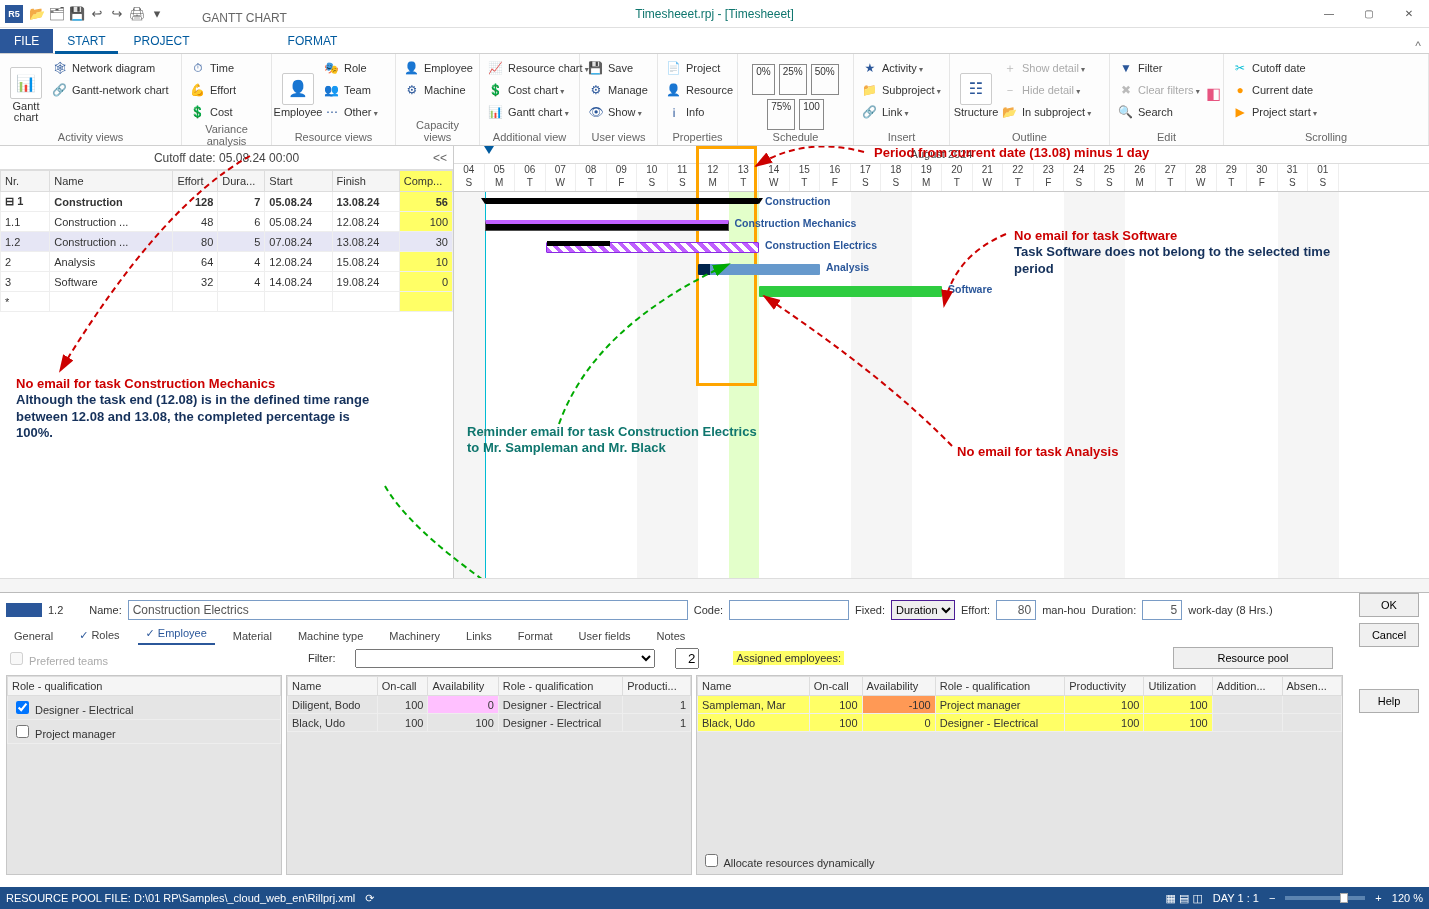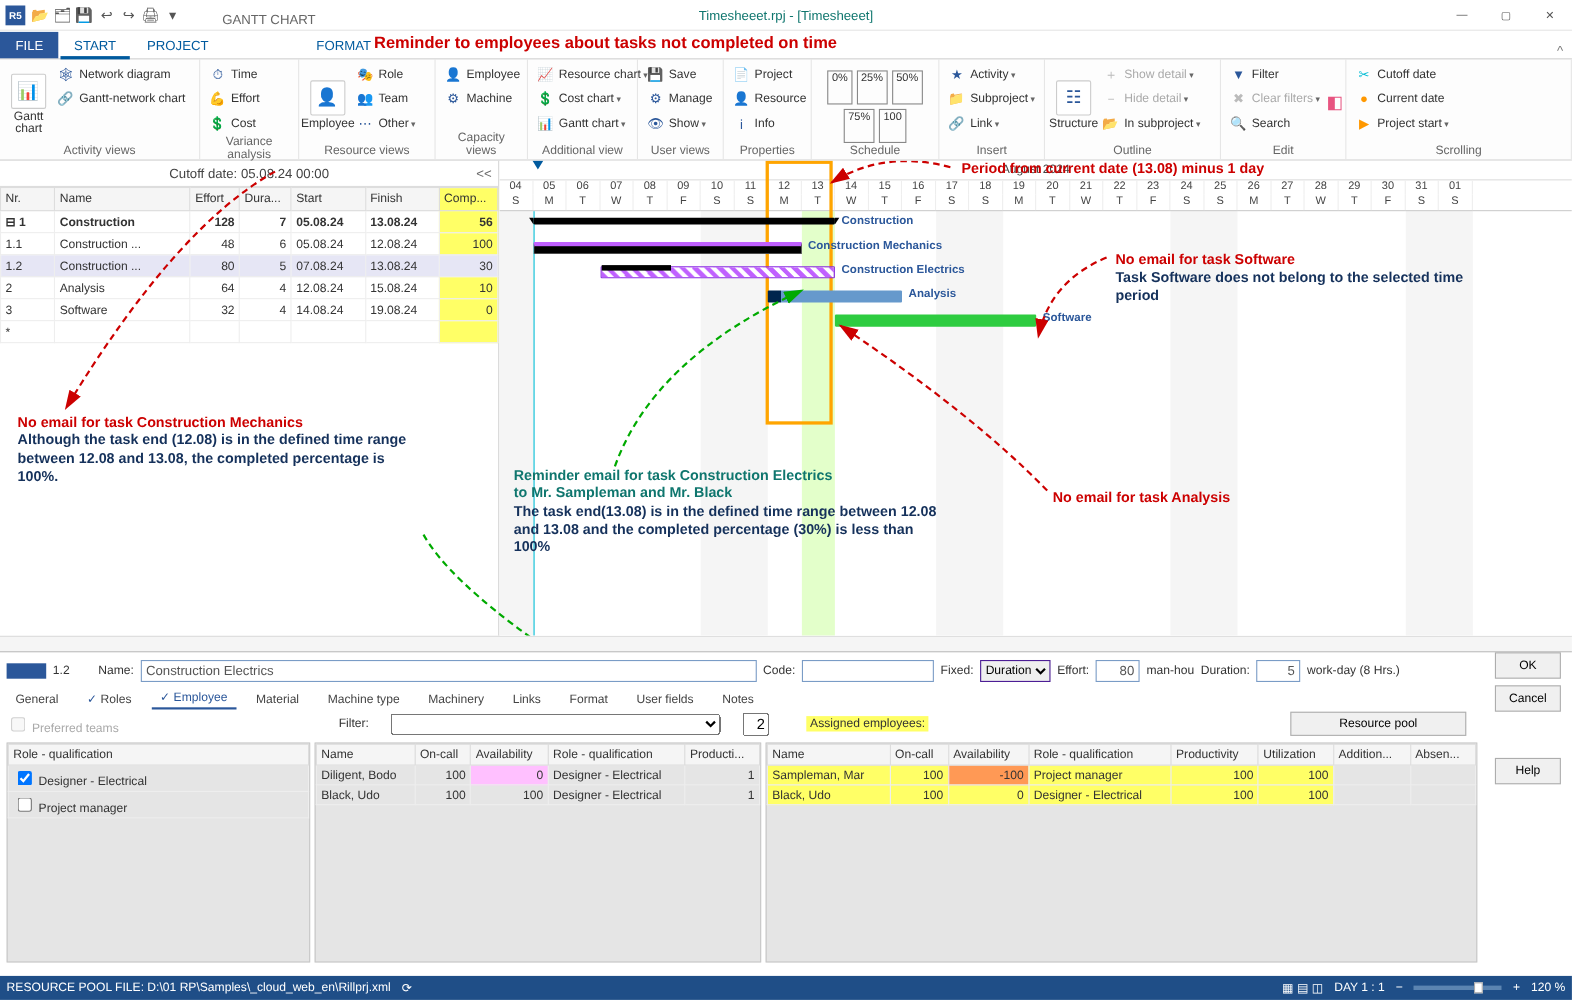--- a/index.html
+++ b/index.html
@@ -122,21 +122,20 @@
     <div>✕</div>
   </div>
 </div>
 
 <div class="tabrow">
   <div class="filetab">FILE</div>
   <div class="tab active">START</div>
   <div class="tab">PROJECT</div>
   <div class="tab contextual" style="position:absolute; top:-22px; left:188px; background:transparent; color:#666;">GANTT CHART</div>
   <div class="tab" style="margin-left:70px">FORMAT</div>
-  <div class="headline">Reminder to employees about tasks not completed on time</div>
   <div class="help">^</div>
 </div>
 
 <div class="ribbon">
   <div class="rgroup" style="width:182px">
     <div class="body">
       <div class="bigbtn">
           <div class="ic">📊</div>
           <div class="tx">Gantt chart</div>
         </div>
@@ -536,21 +535,20 @@
           <div class="barlabel" style="left: 372px; top: 69px;">Analysis</div>
           <div class="bar green" style="left: 305px; width: 183px; top: 94px;"></div>
           <div class="barlabel" style="left: 494px; top: 91px;">Software</div>
         </div>
 
       <div class="ann" style="left:420px; top:-1px;"><span class="t1">Period from current date (13.08) minus 1 day</span></div>
       <div class="ann" style="left:560px; top:82px; width:330px"><span class="t1">No email for task Software</span><br><span class="t3">Task Software does not belong to the selected time period</span></div>
       <div class="ann" style="left:13px; top:278px; width:400px">
         <span class="t2">Reminder email for task Construction Electrics</span><br>
         <span class="t2">to Mr. Sampleman and Mr. Black</span><br>
-        <span class="t3">The task end(13.08) is in the defined time range between 12.08 and 13.08 and the completed percentage (30%) is less than 100%</span>
       </div>
       <div class="ann" style="left:503px; top:298px; width:370px">
         <span class="t1">No email for task Analysis</span><br>
       </div>
       <svg class="arrows">
         <defs>
           <marker id="ar" markerWidth="10" markerHeight="10" refX="8" refY="3" orient="auto">
               <path d="M0,0 L0,6 L9,3 z" fill="#c00"></path>
             </marker>
           <marker id="ag" markerWidth="10" markerHeight="10" refX="8" refY="3" orient="auto">
@@ -695,20 +693,21 @@
                 <td class="num hl-y">100</td>
                 <td class="num hl-y">0</td>
                 <td class="hl-y">Designer - Electrical</td>
                 <td class="num hl-y">100</td>
                 <td class="num hl-y">100</td>
                 <td></td>
                 <td></td>
               </tr>
             </tbody>
         </table>
+        <div style="margin-top:auto;padding:4px;font-size:11px"><label><input type="checkbox" style=""> <span>Allocate resources dynamically</span></label></div>
       </div>
     </div>
     <div class="rightbtns">
       <button>OK</button>
       <button>Cancel</button>
       <div style="height:30px"></div>
       <button>Help</button>
     </div>
   </div>
 </div>

